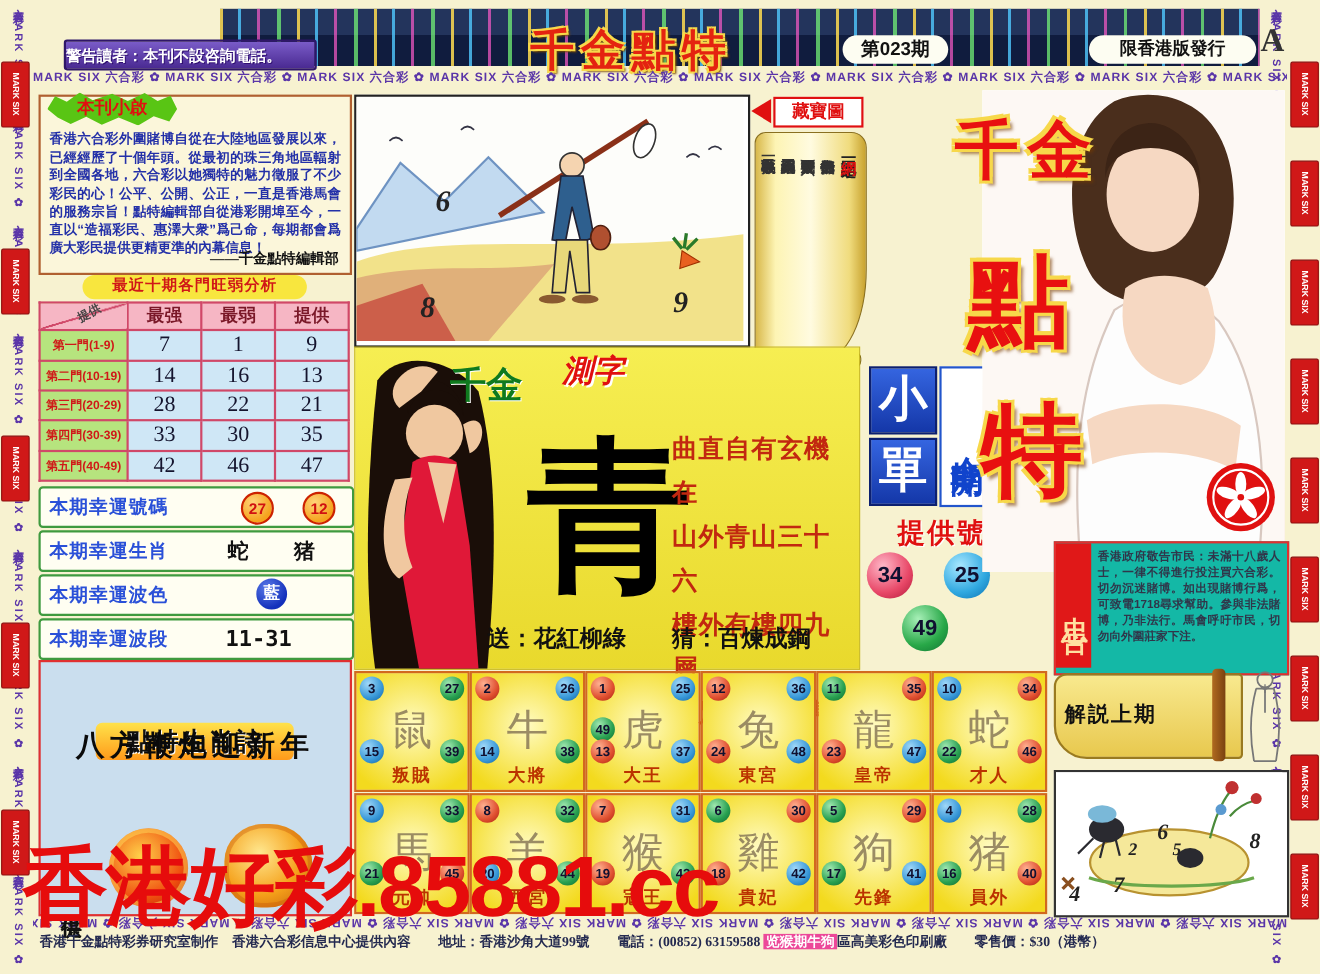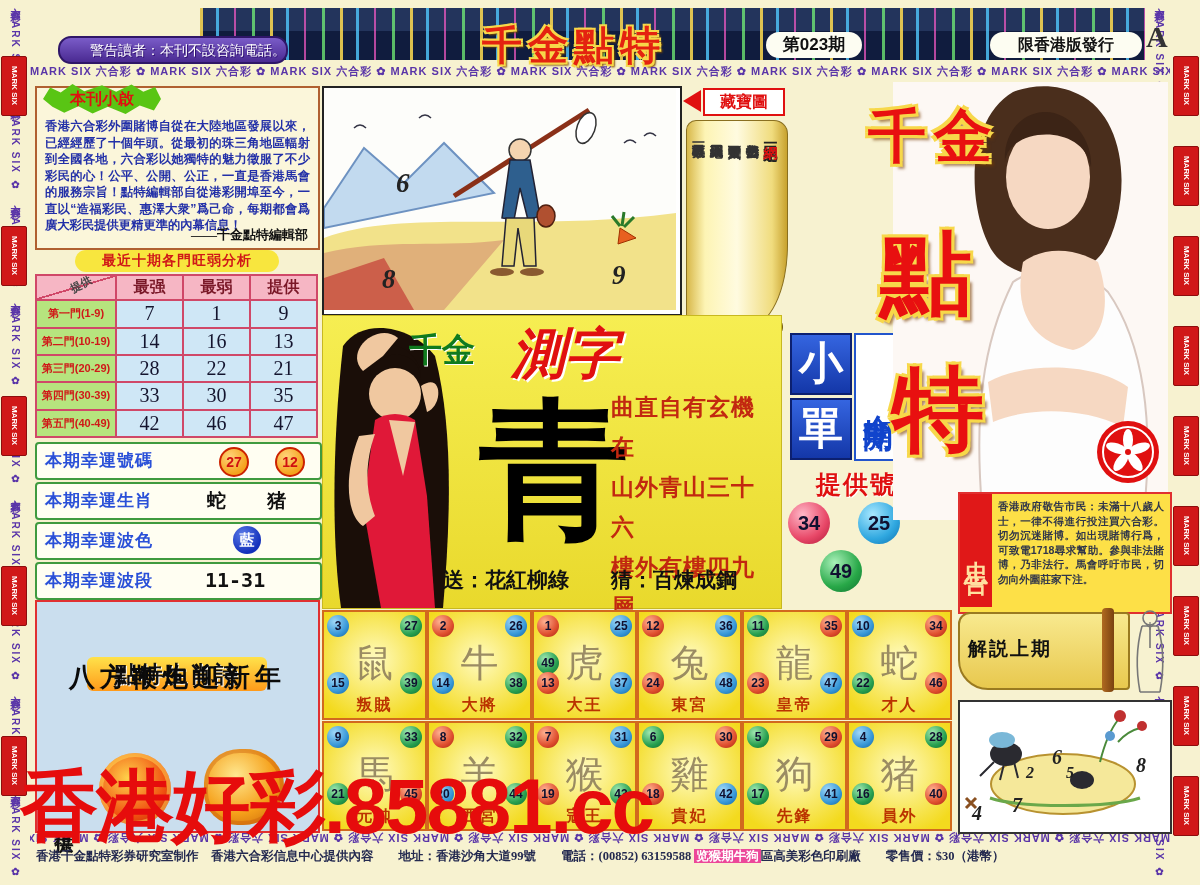--- a/index.html
+++ b/index.html
@@ -21,22 +21,22 @@
          text-align:center;line-height:24px;border-radius:2px;}
 
   
   .skyline{position:absolute;left:200px;top:8px;width:945px;height:52px;background:
      repeating-linear-gradient(90deg, rgba(255,220,80,.85) 0 3px, transparent 3px 16px,
         rgba(80,200,255,.8) 16px 19px, transparent 19px 34px,
         rgba(250,90,200,.7) 34px 36px, transparent 36px 52px,
         rgba(120,255,120,.7) 52px 55px, transparent 55px 70px),
      linear-gradient(180deg,#23345c 0 45%, #101c3e 45% 100%);}
   .warnbox{position:absolute;left:58px;top:36px;width:226px;height:24px;
-     background:linear-gradient(180deg,#7a5cc8,#4a2a92);border:2px solid #2f1668;border-radius:13px;
-     color:#fff;font-weight:normal;font-size:14px;text-align:right;line-height:24px;text-shadow:1px 1px 0 #301070;}
+     background:linear-gradient(180deg,#7a5cc8,#4a2a92);border:2px solid #2f1668;border-radius:3px;
+     color:#fff;font-weight:bold;font-size:14px;text-align:left;line-height:24px;text-shadow:1px 1px 0 #301070;}
   .mtitle{position:absolute;left:482px;top:18px;font-size:40px;font-weight:900;color:#e42310;
      font-family:"Liberation Serif",serif;letter-spacing:6px;
      text-shadow:-2px -2px 0 #f7d84a,2px -2px 0 #f7d84a,-2px 2px 0 #f7d84a,2px 2px 0 #f7d84a,3px 3px 2px #7a4a00;}
   .pill{position:absolute;top:32px;height:26px;background:#fdfdf2;border-radius:13px;color:#111;
      text-align:center;line-height:26px;font-weight:bold;}
   .pill.period{left:766px;width:96px;font-size:17px;}
   .pill.edition{left:990px;width:152px;font-size:16px;font-family:"Liberation Serif",serif;}
   .cornerA{position:absolute;left:1146px;top:20px;font-size:30px;font-weight:bold;color:#333;
      font-family:"Liberation Serif",serif;}
   .band{position:absolute;left:30px;width:1140px;height:19px;overflow:hidden;white-space:nowrap;
@@ -115,21 +115,21 @@
   .scrolltext{position:absolute;right:8px;top:14px;height:176px;writing-mode:vertical-rl;text-orientation:upright;
      font-family:"Liberation Serif",serif;font-weight:bold;color:#333;font-size:13px;line-height:18px;}
   .scrolltext .l1{font-size:14px;color:#222;}
   .scrolltext .l1 b{color:#e01010;}
 
   
   .cezi{position:absolute;left:322px;top:315px;width:458px;height:292px;
      background:linear-gradient(180deg,#f6ee52,#e9d92c);border:1px solid #c8b820;}
   .cezi .t1{position:absolute;left:86px;top:12px;font-size:33px;font-weight:900;color:#0f7a1e;
      font-family:"Liberation Serif",serif;text-shadow:1px 1px 0 #fff;}
-  .cezi .t2{position:absolute;left:188px;top:2px;font-size:54px;font-weight:900;color:#e01010;
+  .cezi .t2{position:absolute;left:188px;top:2px;font-size:28px;font-weight:900;color:#e01010;
      font-style:italic;font-family:"Liberation Serif",serif;text-shadow:2px 2px 0 #fff;}
   .cezi .big{position:absolute;left:156px;top:80px;font-size:150px;line-height:150px;font-weight:900;
      color:#000;font-family:"Liberation Serif",serif;}
   .cezi .lines{position:absolute;left:288px;top:72px;width:166px;font-size:23px;font-weight:900;
      color:#c22810;font-family:"Liberation Serif",serif;line-height:40px;letter-spacing:1px;}
   .cezi .foot{position:absolute;left:120px;top:250px;width:330px;font-size:21px;font-weight:bold;
      color:#111;font-family:"Liberation Serif",serif;}
 
   
   .bluechar{position:absolute;width:58px;height:58px;background:linear-gradient(180deg,#3565e0,#1437a8);
@@ -152,21 +152,21 @@
   .photo{position:absolute;left:893px;top:82px;width:275px;height:438px;overflow:hidden;
      background:linear-gradient(180deg,#fff 0 55%,#fbe9df);}
   .cov{position:absolute;font-weight:900;color:#e81010;font-family:"Liberation Serif",serif;
      text-shadow:-3px -3px 0 #f7d84a,3px -3px 0 #f7d84a,-3px 3px 0 #f7d84a,3px 3px 0 #f7d84a,5px 5px 3px rgba(120,60,0,.6);}
   .cov.a{left:868px;top:98px;font-size:58px;letter-spacing:8px;}
   .cov.b{left:880px;top:212px;font-size:92px;}
   .cov.c{left:892px;top:348px;font-size:92px;}
   .emblem{position:absolute;left:1096px;top:420px;}
 
   
-  .notice{position:absolute;left:958px;top:492px;width:210px;height:118px;background:#fde047;
+  .notice{position:absolute;left:958px;top:492px;width:210px;height:118px;background:#14b8a6;
      border:2.5px solid #e03030;}
   .notice .nl{position:absolute;left:0;top:0;width:32px;height:113px;background:#e01818;
      color:#ffe0a0;writing-mode:vertical-rl;text-orientation:upright;font-size:24px;font-weight:900;
      text-align:center;letter-spacing:10px;line-height:32px;}
   .notice .nt{position:absolute;left:38px;top:5px;width:166px;font-size:10.6px;line-height:14.6px;
      color:#30364a;font-weight:bold;text-align:justify;}
 
   
   .lscrol{position:absolute;left:958px;top:612px;width:168px;height:74px;
      background:linear-gradient(180deg,#f8e98e,#e8c84e);border:2px solid #9a7a20;border-radius:12px 4px 4px 30px;}

